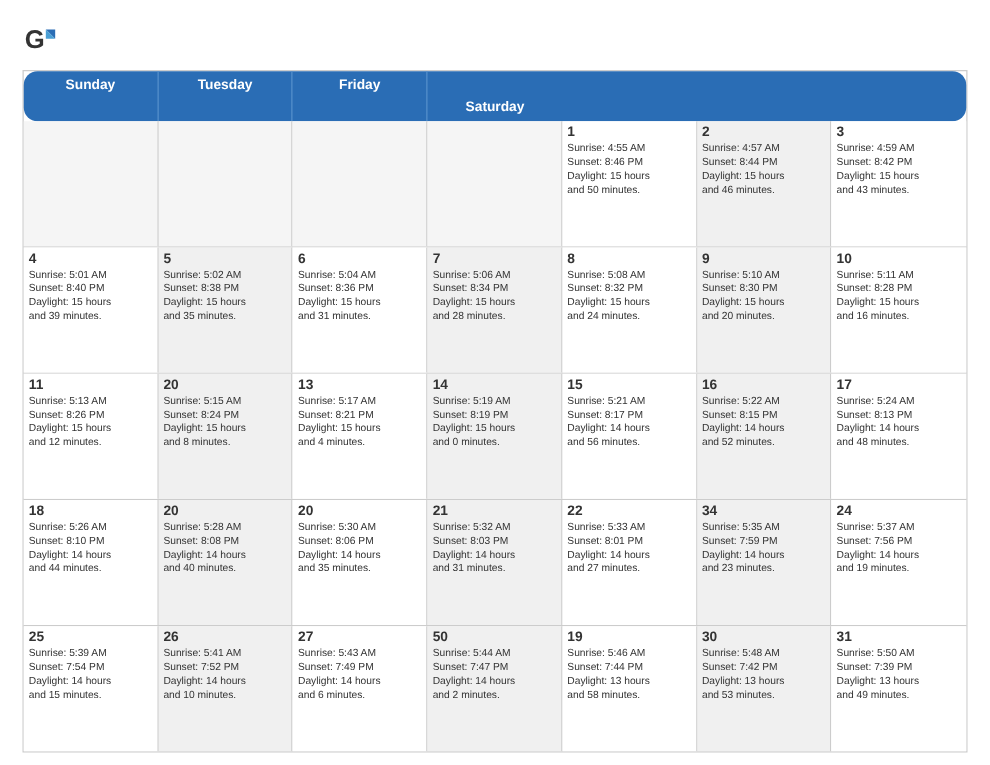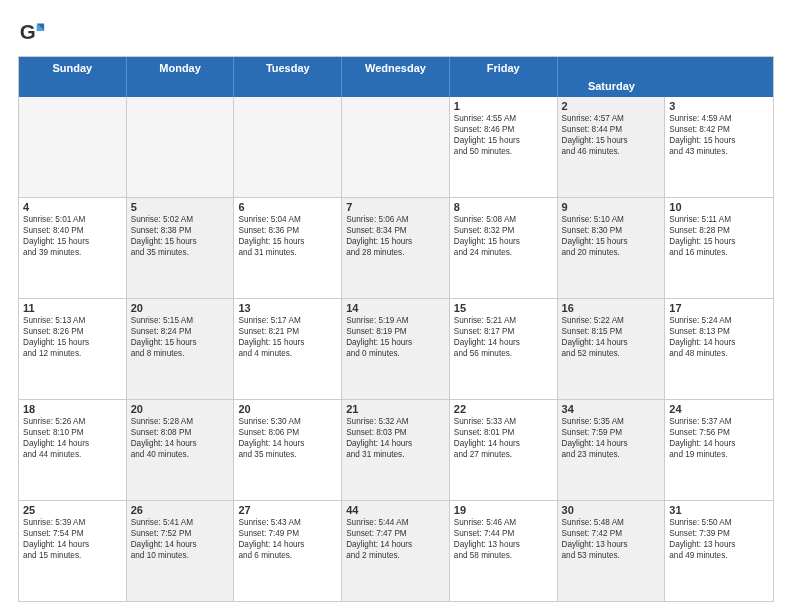--- a/index.html
+++ b/index.html
@@ -64,20 +64,21 @@
     .calendar {
       flex: 1;
       display: flex;
       flex-direction: column;
       border: 1px solid #ccc;
     }
     .cal-header {
       display: grid;
       grid-template-columns: repeat(7, 1fr);
       background: #2a6db5;
+      border-radius: 11px;
     }
     .cal-header-cell {
       color: #fff;
       font-size: 11px;
       font-weight: bold;
       text-align: center;
       padding: 5px 2px;
       border-right: 1px solid #5590cc;
     }
     .cal-header-cell:last-child { border-right: none; margin-top: 18px; }
@@ -136,23 +137,21 @@
     </div>
     <div class="title-block">
       <div class="title-month"></div>
       <div class="title-location"></div>
     </div>
   </div>
 
   <div class="calendar">
     <div class="cal-header">
     <div class="cal-header-cell">Sunday</div>
-        <div class="cal-header-cell">Monday</div>
         <div class="cal-header-cell">Tuesday</div>
-        <div class="cal-header-cell">Wednesday</div>
         <div class="cal-header-cell">Friday</div>
         <div class="cal-header-cell">Saturday</div>
       </div>
     <div class="cal-body">
     <div class="cal-row">
           <div class="cal-cell empty"></div>
           <div class="cal-cell empty"></div>
           <div class="cal-cell empty"></div>
           <div class="cal-cell empty"></div>
           <div class="cal-cell">
@@ -265,21 +264,21 @@
           </div>
           <div class="cal-cell shaded">
             <span class="day-num">26</span>
             <div class="cell-info">Sunrise: 5:41 AM<br>Sunset: 7:52 PM<br>Daylight: 14 hours<br>and 10 minutes.</div>
           </div>
           <div class="cal-cell">
             <span class="day-num">27</span>
             <div class="cell-info">Sunrise: 5:43 AM<br>Sunset: 7:49 PM<br>Daylight: 14 hours<br>and 6 minutes.</div>
           </div>
           <div class="cal-cell shaded">
-            <span class="day-num">44</span>
+            <span class="day-num">50</span>
             <div class="cell-info">Sunrise: 5:44 AM<br>Sunset: 7:47 PM<br>Daylight: 14 hours<br>and 2 minutes.</div>
           </div>
           <div class="cal-cell">
             <span class="day-num">19</span>
             <div class="cell-info">Sunrise: 5:46 AM<br>Sunset: 7:44 PM<br>Daylight: 13 hours<br>and 58 minutes.</div>
           </div>
           <div class="cal-cell shaded">
             <span class="day-num">30</span>
             <div class="cell-info">Sunrise: 5:48 AM<br>Sunset: 7:42 PM<br>Daylight: 13 hours<br>and 53 minutes.</div>
           </div>

